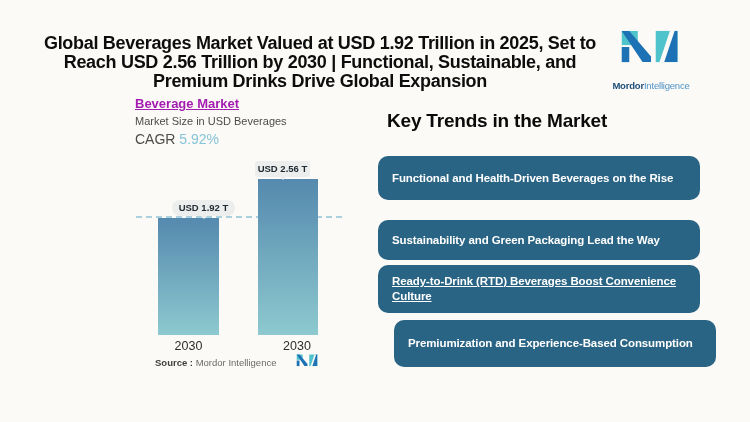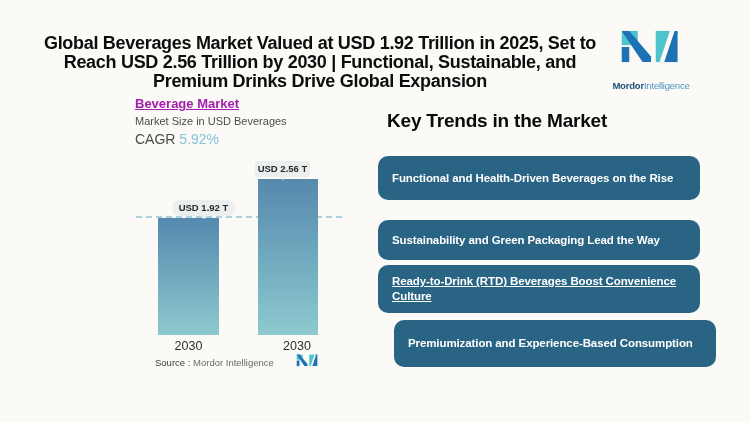--- a/index.html
+++ b/index.html
@@ -43,21 +43,21 @@
 
   .bar { position:absolute; bottom:87px; z-index:2; }
   #bar0 { left:158px; width:61px; }
   #bar1 { left:258px; width:60px; }
 
   .year-label { position:absolute; top:339px; font-size:12.5px; color:#2d2d2d; text-align:center; }
   #yl0 { left:158px; width:61px; }
   #yl1 { left:267px; width:60px; }
 
   .source { position:absolute; left:155px; top:357px; font-size:9.5px; color:#6a6a6a; }
-  .source .source-label { font-weight:normal; color:#404040; }
+  .source .source-label { font-weight:bold; color:#404040; }
   .logo-mini { position:absolute; left:296px; top:354px; }
   .logo-mini svg { width:23px; height:13px; display:block; }
 
   
   .trends-heading {
     position:absolute; left:387px; top:110px;
     font-size:19px; font-weight:bold; color:#0a0a0a; letter-spacing:-0.2px;text-align:right;
   }
   .trend-box {
     position:absolute; left:378px; width:322px; border-radius:10px;

